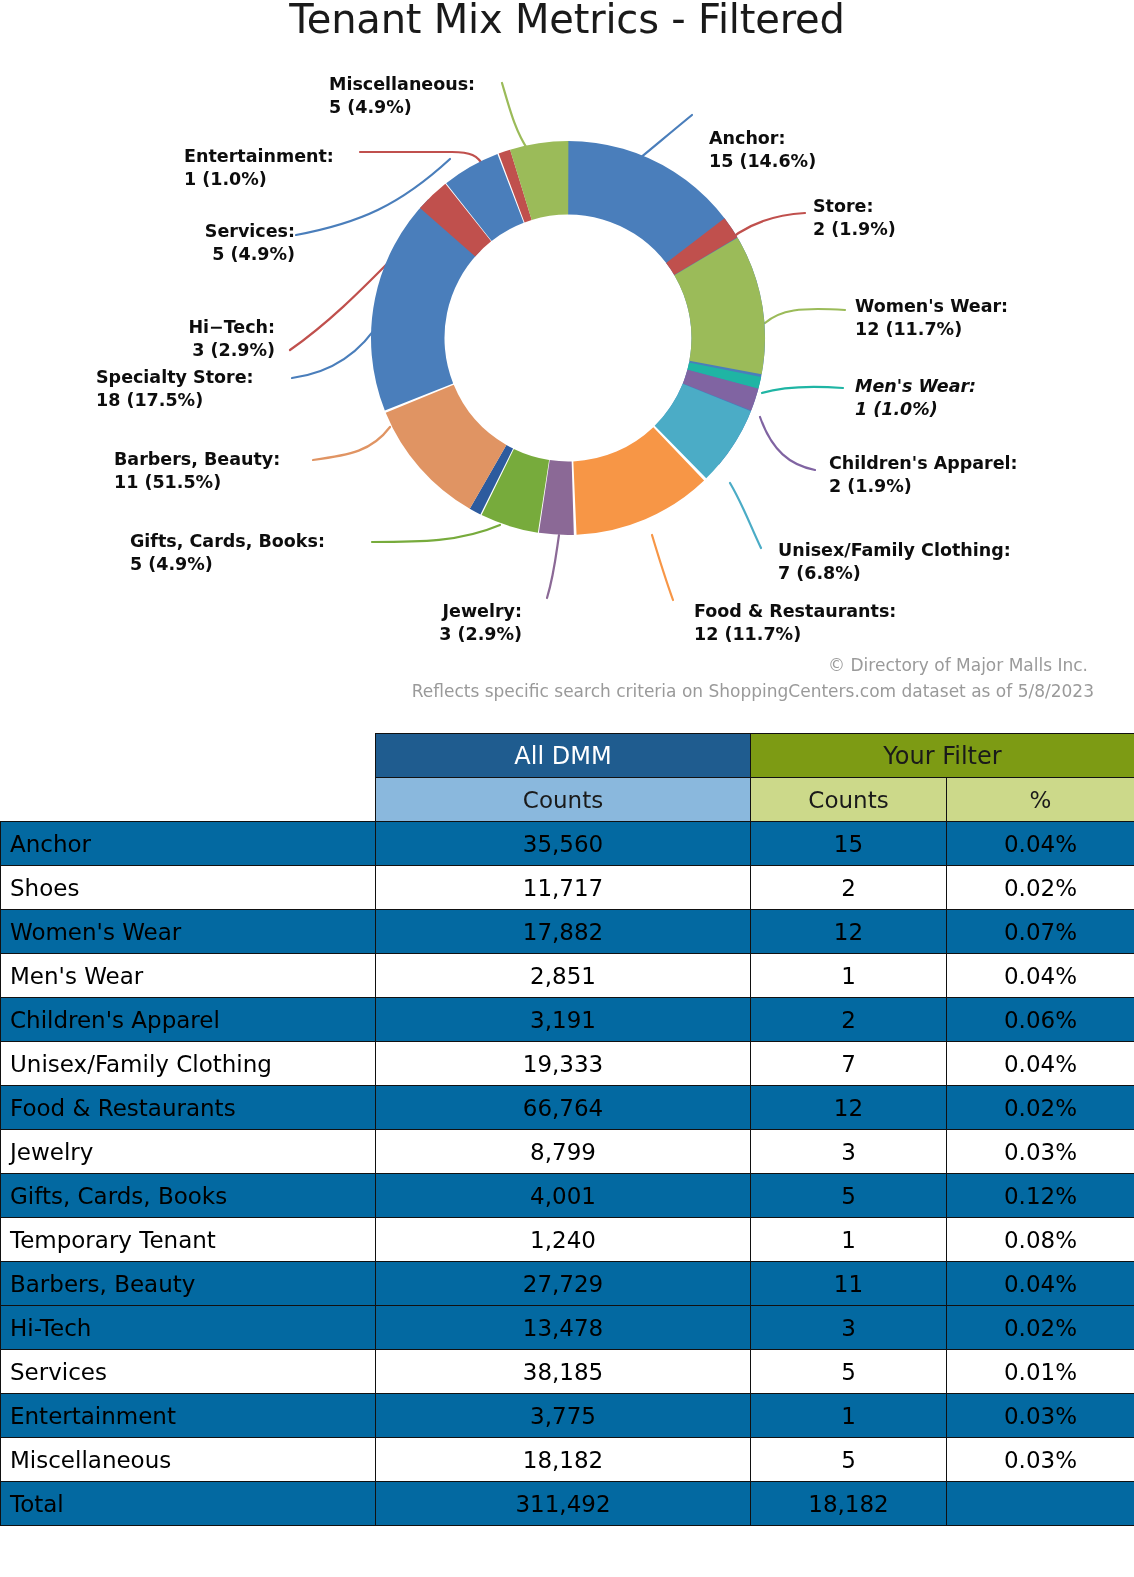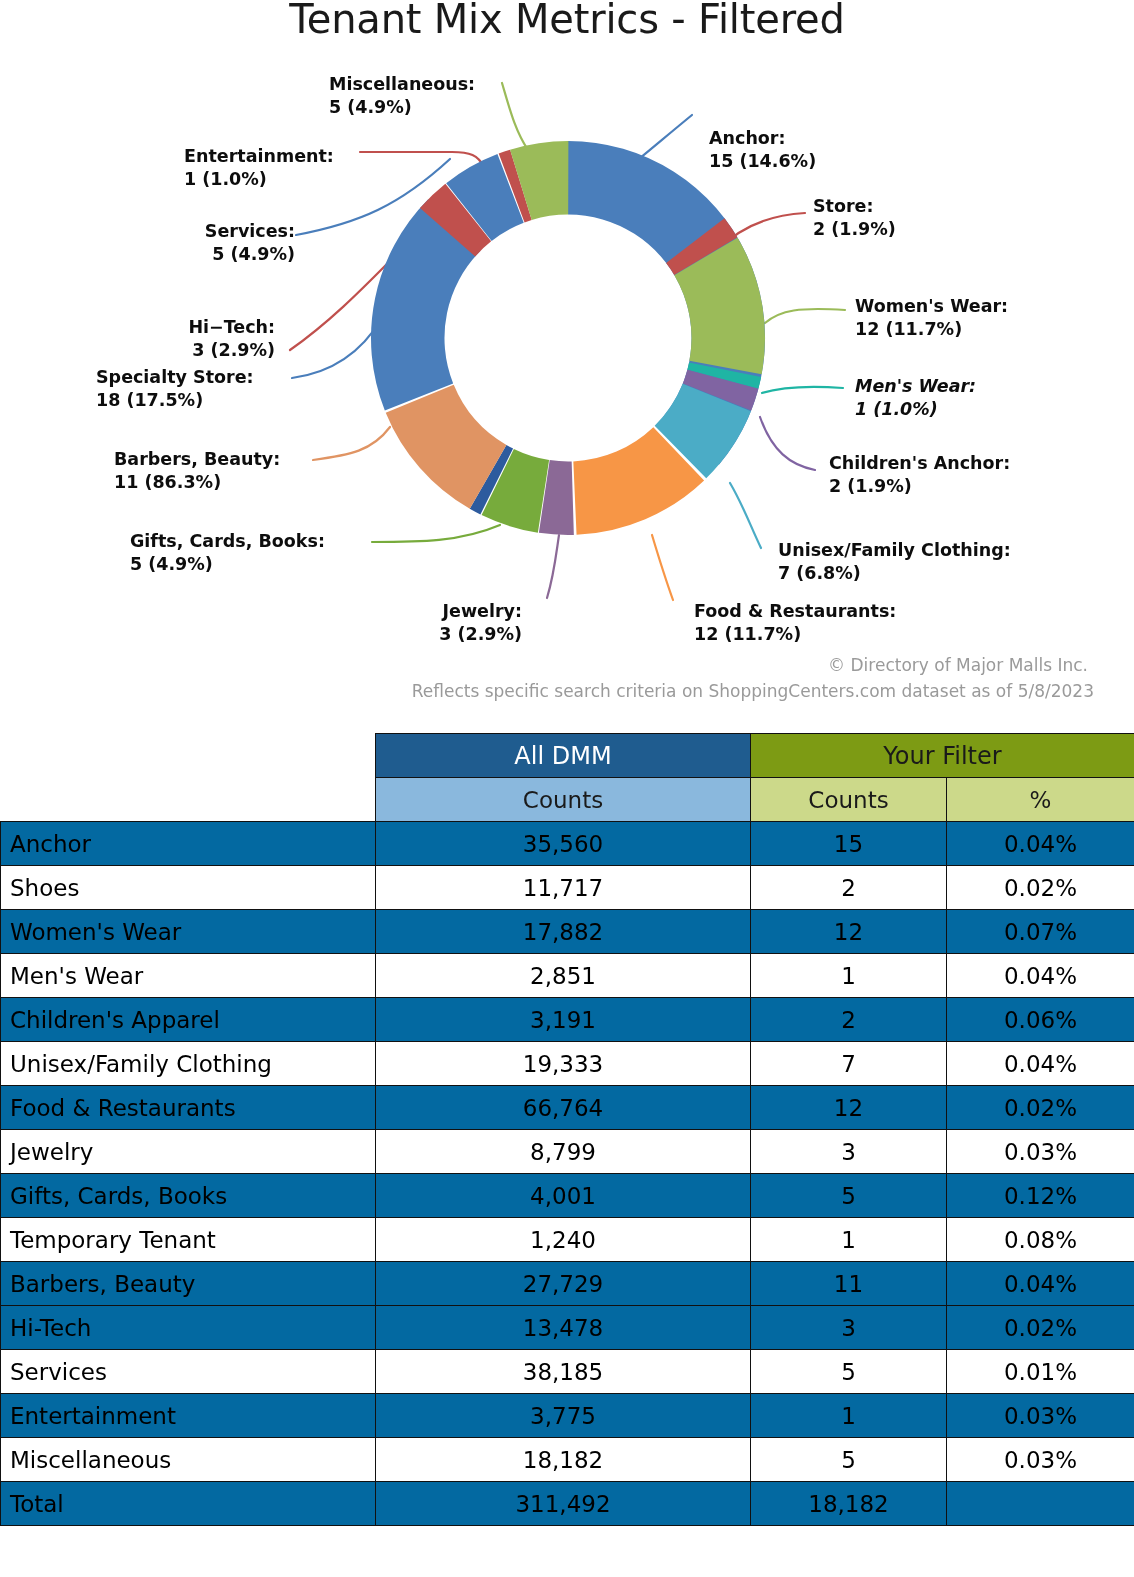--- a/index.html
+++ b/index.html
@@ -224,21 +224,21 @@
       <div>3 (2.9%)</div>
     </div>
 
     <div class="pielabel l" style="left:96px; top:311px;">
       <div>Specialty Store:</div>
       <div>18 (17.5%)</div>
     </div>
 
     <div class="pielabel l" style="left:114px; top:393px;">
       <div>Barbers, Beauty:</div>
-      <div>11 (86.3%)</div>
+      <div>11 (51.5%)</div>
     </div>
 
     <div class="pielabel l" style="left:130px; top:475px;">
       <div>Gifts, Cards, Books:</div>
       <div>5 (4.9%)</div>
     </div>
 
     <div class="pielabel r" style="left:380px; top:545px; width:142px;">
       <div>Jewelry:</div>
       <div>3 (2.9%)</div>
@@ -248,21 +248,21 @@
       <div>Food &amp; Restaurants:</div>
       <div>12 (11.7%)</div>
     </div>
 
     <div class="pielabel l" style="left:778px; top:476px;margin-top:8px;">
       <div>Unisex/Family Clothing:</div>
       <div>7 (6.8%)</div>
     </div>
 
     <div class="pielabel l" style="left:829px; top:397px;">
-      <div>Children's Anchor:</div>
+      <div>Children's Apparel:</div>
       <div>2 (1.9%)</div>
     </div>
 
     <div class="pielabel l" style="left:855px; top:320px;font-style:italic;">
       <div>Men's Wear:</div>
       <div>1 (1.0%)</div>
     </div>
 
     <div class="pielabel l" style="left:855px; top:240px;">
       <div>Women's Wear:</div>

